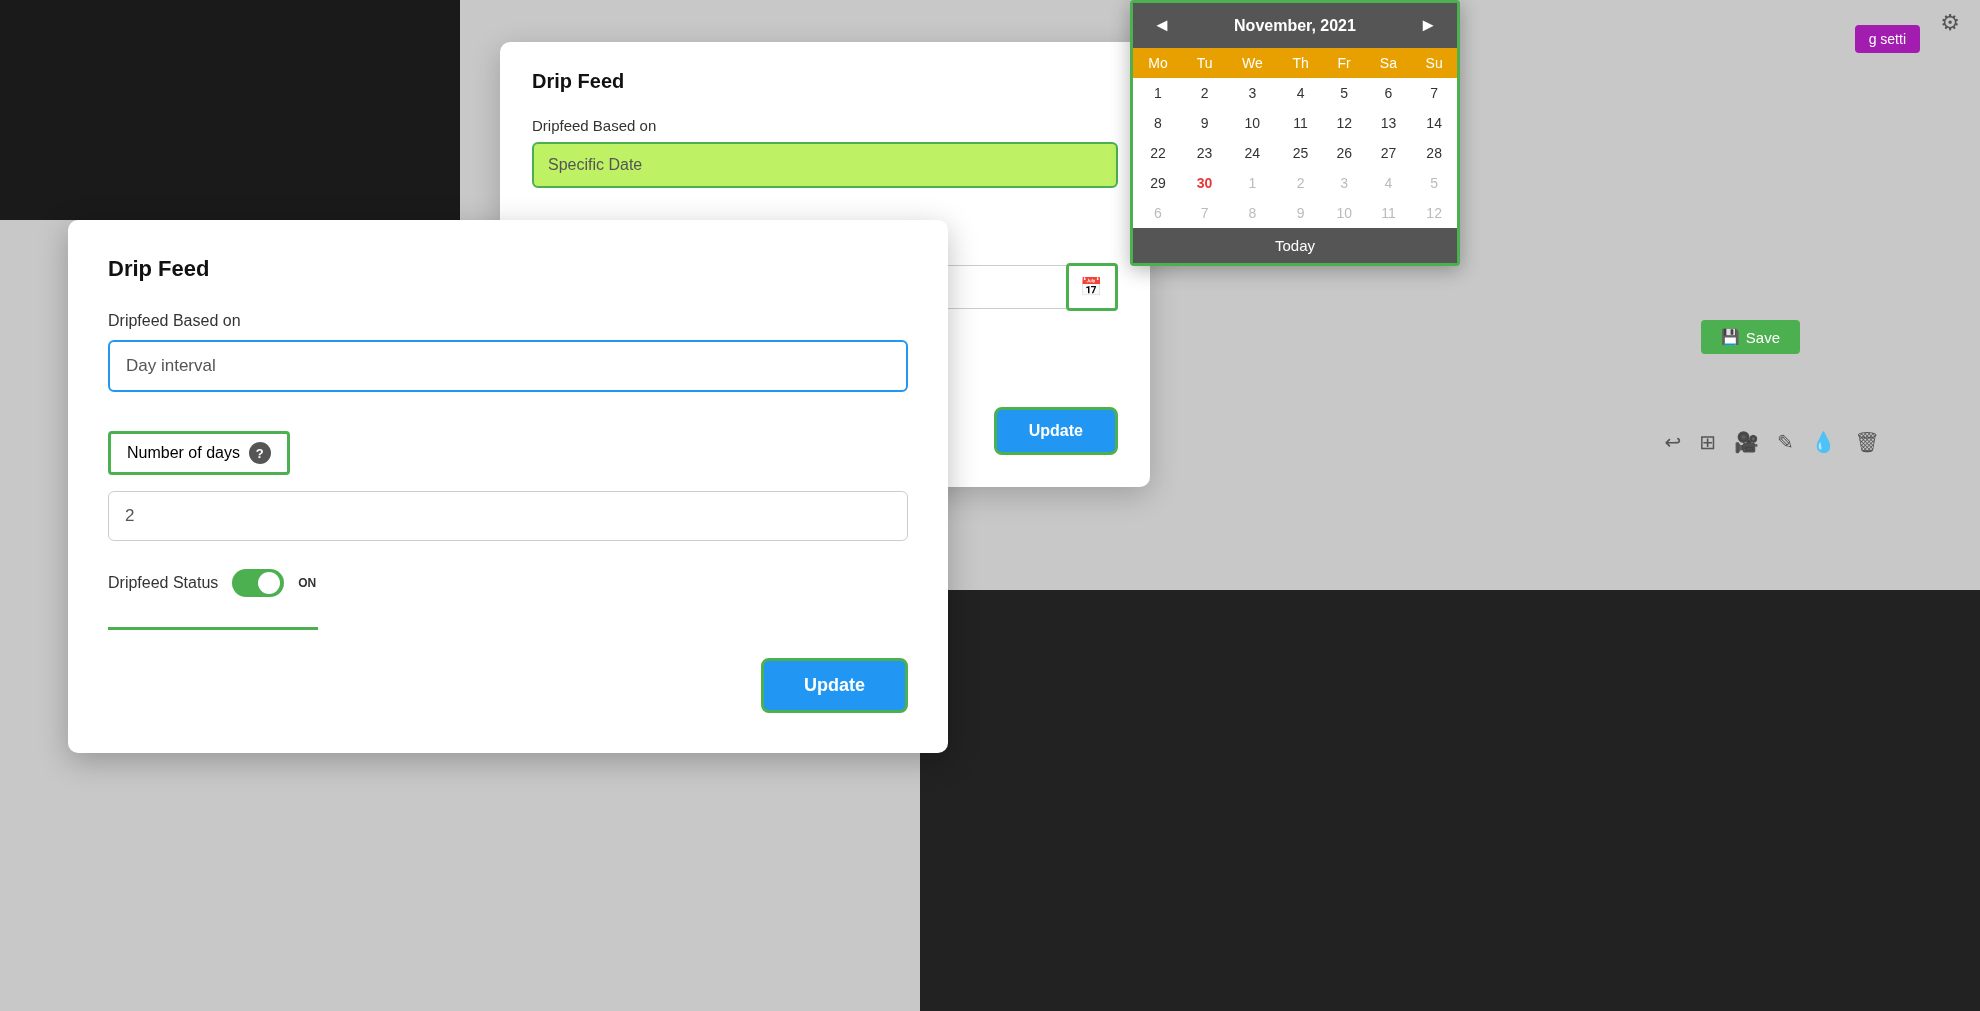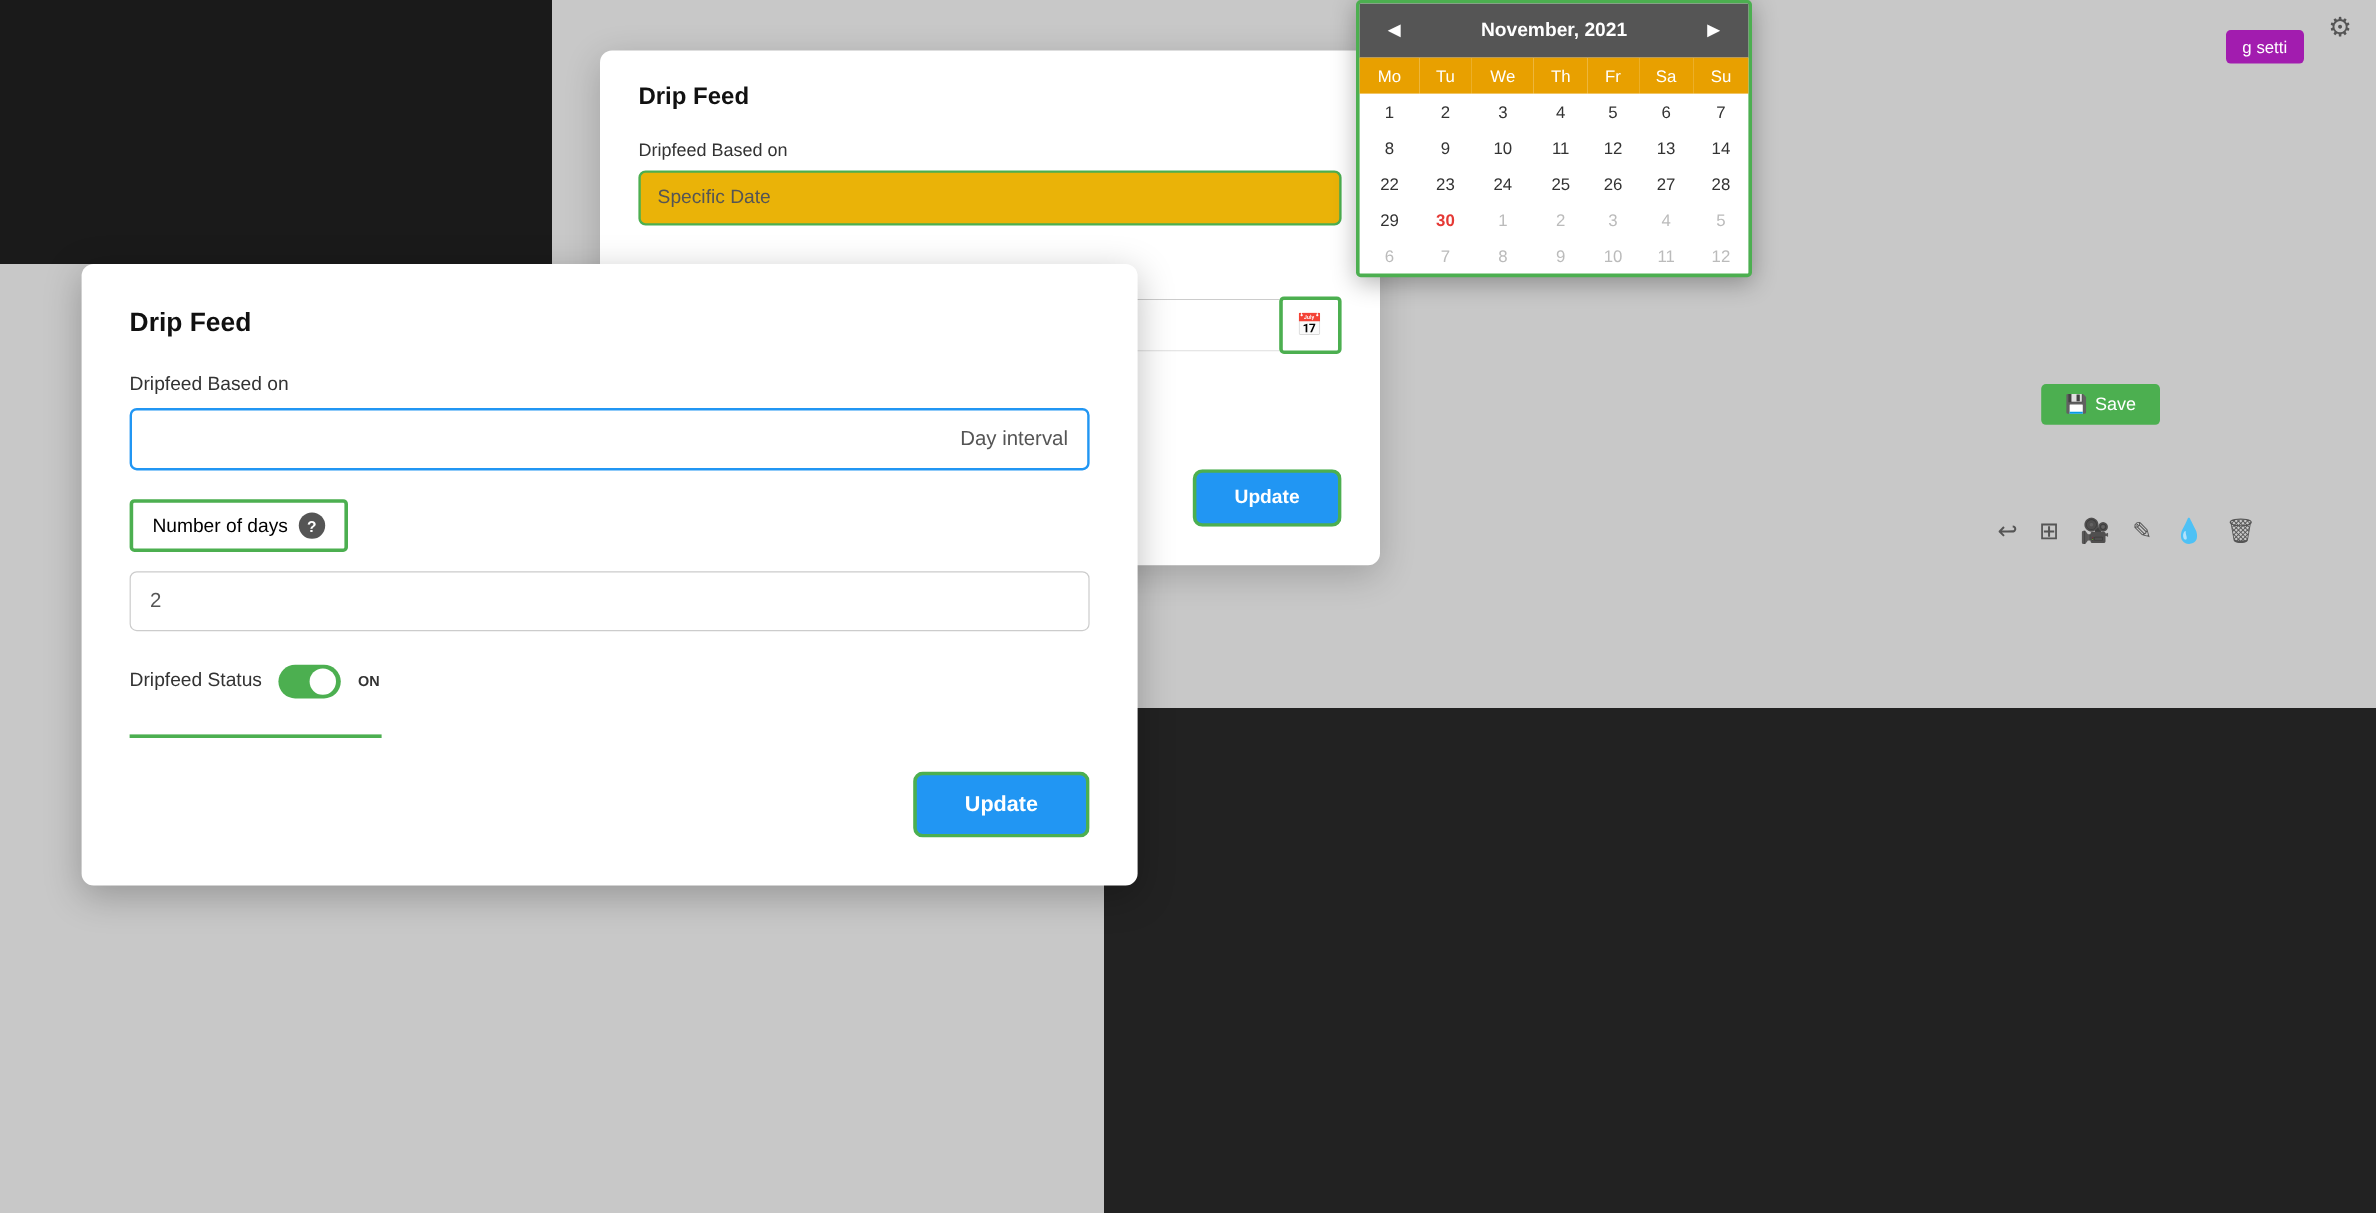--- a/index.html
+++ b/index.html
@@ -90,23 +90,22 @@
       margin-bottom: 10px;
     }
     .modal-front .select-box {
       width: 100%;
       padding: 14px 16px;
       border: 2px solid #2196F3;
       border-radius: 6px;
       font-size: 17px;
       color: #555;
       outline: none;
-      margin-bottom: 24px;
-      background: white;
-      text-align: right;
+      margin-bottom: 39px;
+      background: white;
     }
     .number-of-days-box {
       border: 3px solid #4CAF50 !important;
       padding: 8px 16px;
       border-radius: 4px;
       display: inline-block;
       margin-bottom: 16px;
     }
     .modal-front .number-input {
       width: 100%;
@@ -190,22 +189,22 @@
       margin-bottom: 8px;
     }
     .modal-back .select-box-green {
       width: 100%;
       padding: 12px 14px;
       border: 2px solid #4CAF50;
       border-radius: 6px;
       font-size: 16px;
       color: #555;
       outline: none;
-      margin-bottom: 16px;
-      background: #eab308;
+      margin-bottom: 32px;
+      background: #bef264;
     }
     .modal-back .date-input-row {
       display: flex;
       align-items: center;
       gap: 0;
       margin-bottom: 20px;
     }
     .modal-back .date-input {
       flex: 1;
       padding: 12px 14px;
@@ -470,13 +469,14 @@
           <td class="other-month">6</td>
           <td class="other-month">7</td>
           <td class="other-month">8</td>
           <td class="other-month">9</td>
           <td class="other-month">10</td>
           <td class="other-month">11</td>
           <td class="other-month">12</td>
         </tr>
       </tbody>
   </table>
+  <div class="calendar-footer">Today</div>
 </div>
 
 </body></html>

